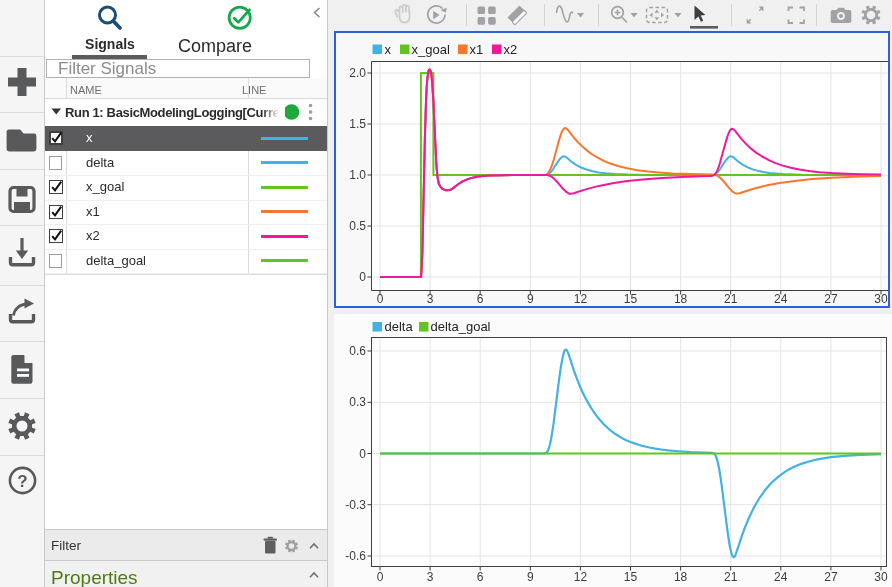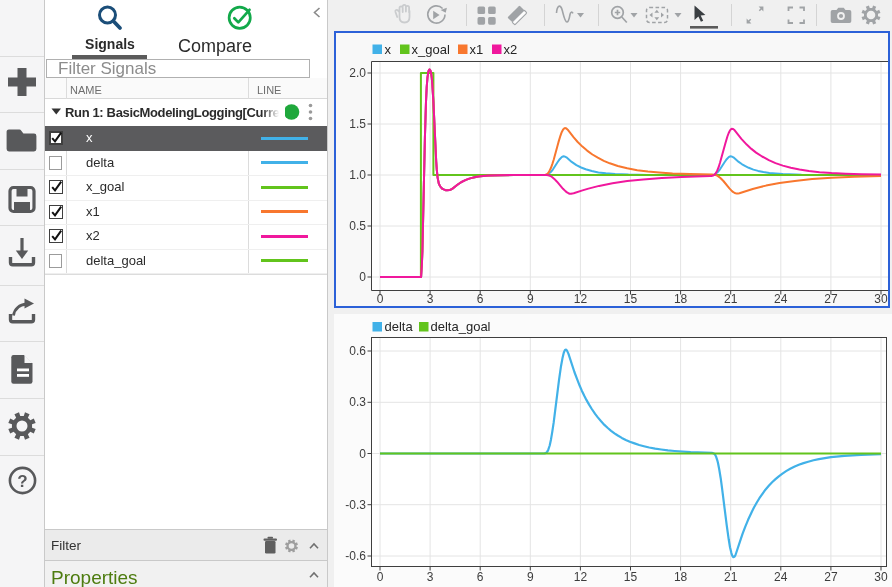--- a/index.html
+++ b/index.html
@@ -57,21 +57,21 @@
       <path d="M188.3 18.3 l4 4.1 11.2 -12.6" stroke-linecap="round" stroke-linejoin="round"></path>
     </g>
 <path d="M273.5 8 L268.5 12.5 L273.5 17" stroke="#8a8a8a" stroke-width="1.6" fill="none"></path>
 </svg>
 <div class="abs" style="left:46px;top:36px;width:128px;text-align:center;font-size:14px;font-weight:bold;color:#2b2b2b">Signals</div>
 <div class="abs" style="left:178px;top:36px;width:120px;text-align:left;font-size:18px;color:#2b2b2b">Compare</div>
 <div class="abs" style="left:72px;top:55px;width:75px;height:4px;background:#5b5b5b"></div>
 <div class="abs" style="left:46px;top:59px;width:264px;height:19px;background:#fff;border:1px solid #b0b0b0;font-size:17px;color:#8c8c8c;line-height:17px;padding-left:11px">Filter Signals</div>
 <div class="abs" style="left:45px;top:78px;width:282px;height:21px;background:#fafafa;border-bottom:1px solid #d9d9d9"></div>
 <div class="abs" style="left:70px;top:84px;font-size:11px;color:#6e6e6e">NAME</div>
-<div class="abs" style="left:257px;top:84px;font-size:11px;color:#6e6e6e">LINE</div>
+<div class="abs" style="left:242px;top:84px;font-size:11px;color:#6e6e6e">LINE</div>
 <div class="abs" style="left:66px;top:78px;width:1px;height:196px;background:#dcdcdc"></div>
 <div class="abs" style="left:248px;top:78px;width:1px;height:196px;background:#dcdcdc"></div>
 <div class="abs" style="left:46px;top:99px;width:280px;height:27px;background:#fff"></div>
 <svg class="abs" style="left:46px;top:99px" width="280" height="27" viewBox="0 0 280 27">
     <path fill="#333" d="M5.5 9.5 h9.5 l-4.75 6 z"></path>
     <circle cx="245.5" cy="13" r="7.8" fill="#1fa83c"></circle>
     <g fill="#9a9a9a">
       <circle cx="264.5" cy="6.5" r="1.8"></circle>
       <circle cx="264.5" cy="13" r="1.8"></circle>
       <circle cx="264.5" cy="19.5" r="1.8"></circle>

